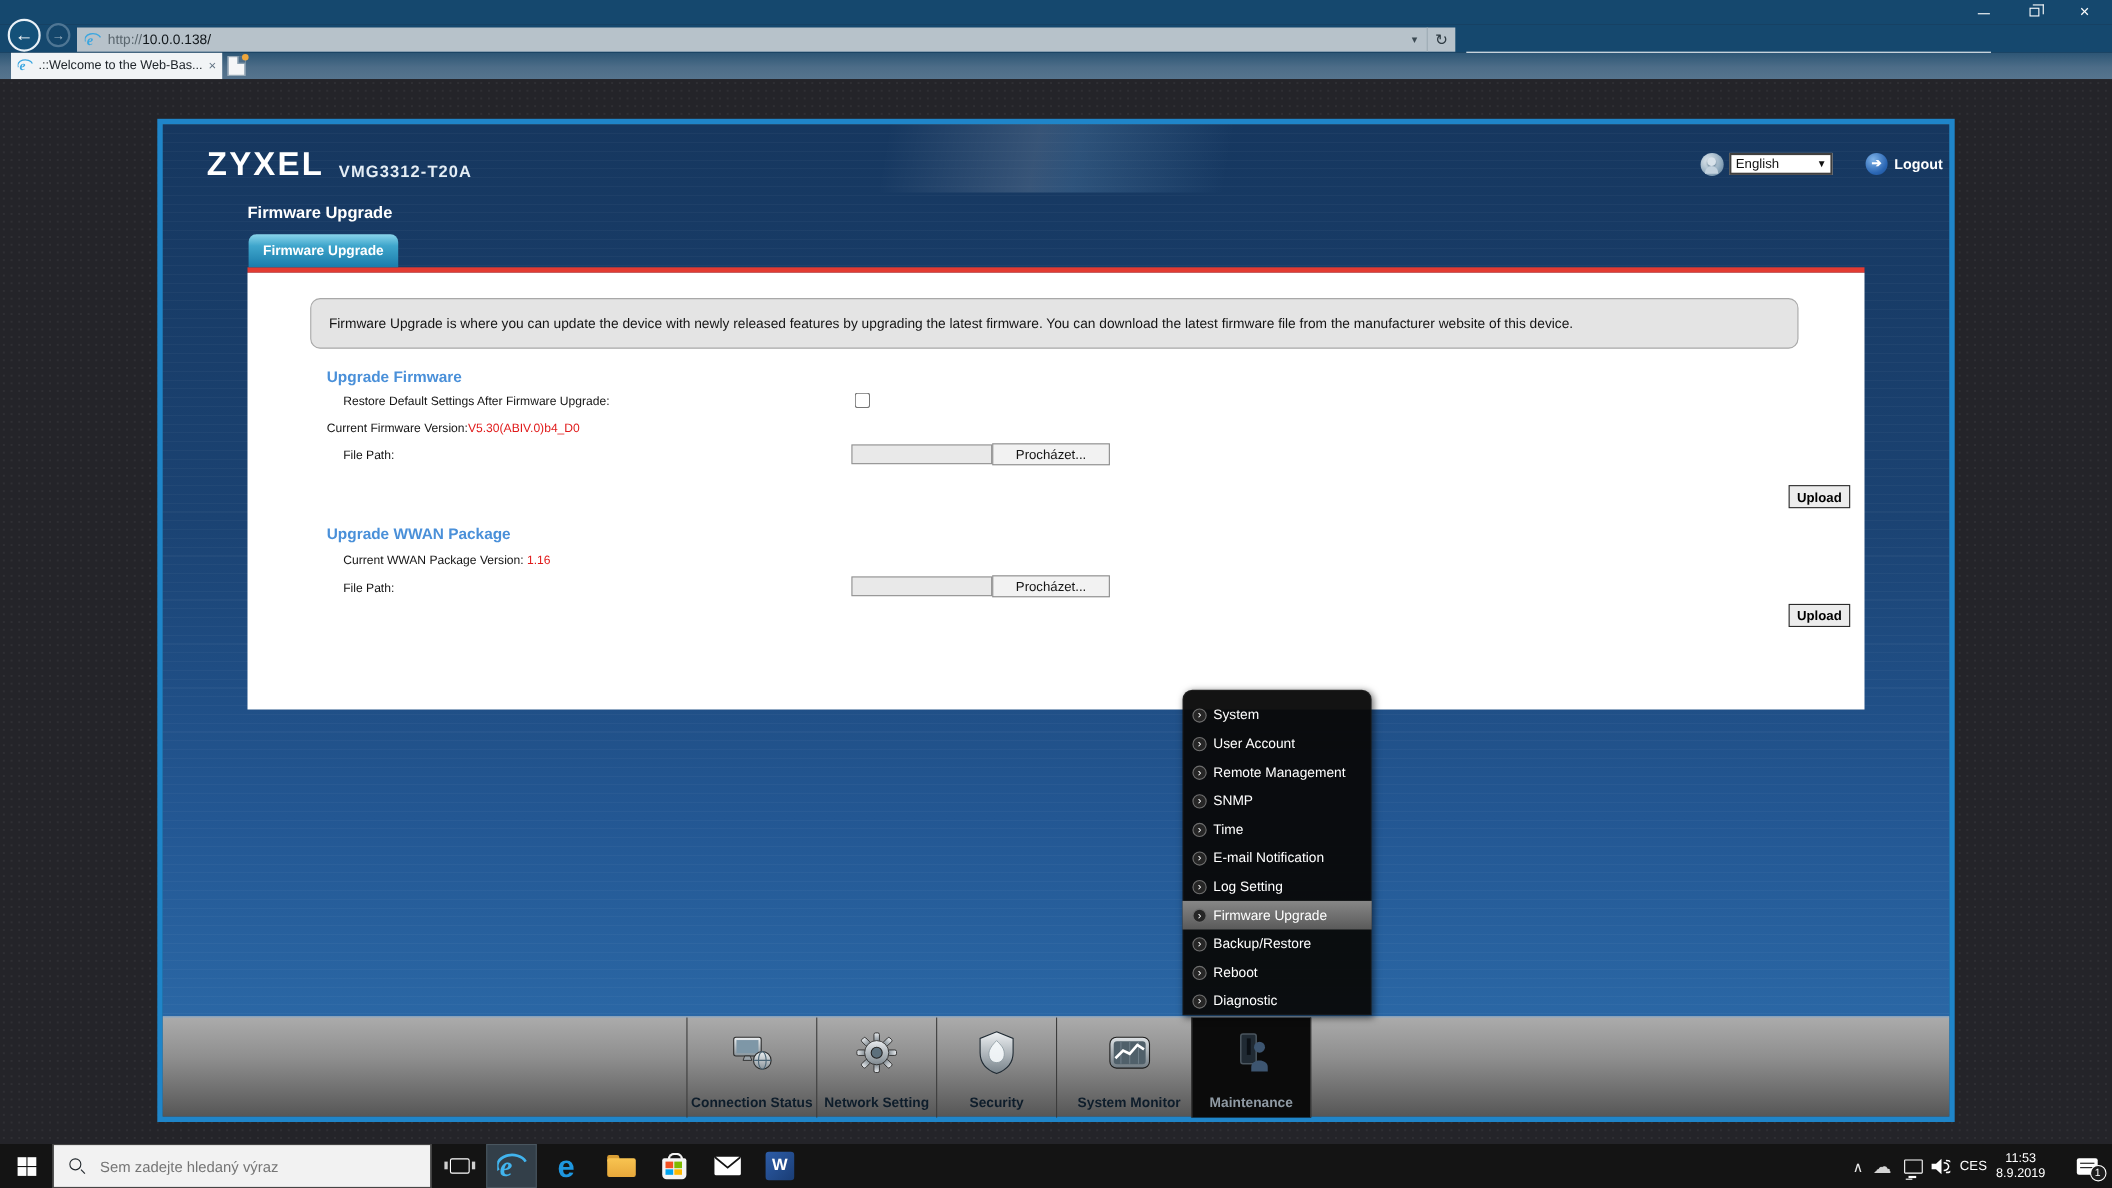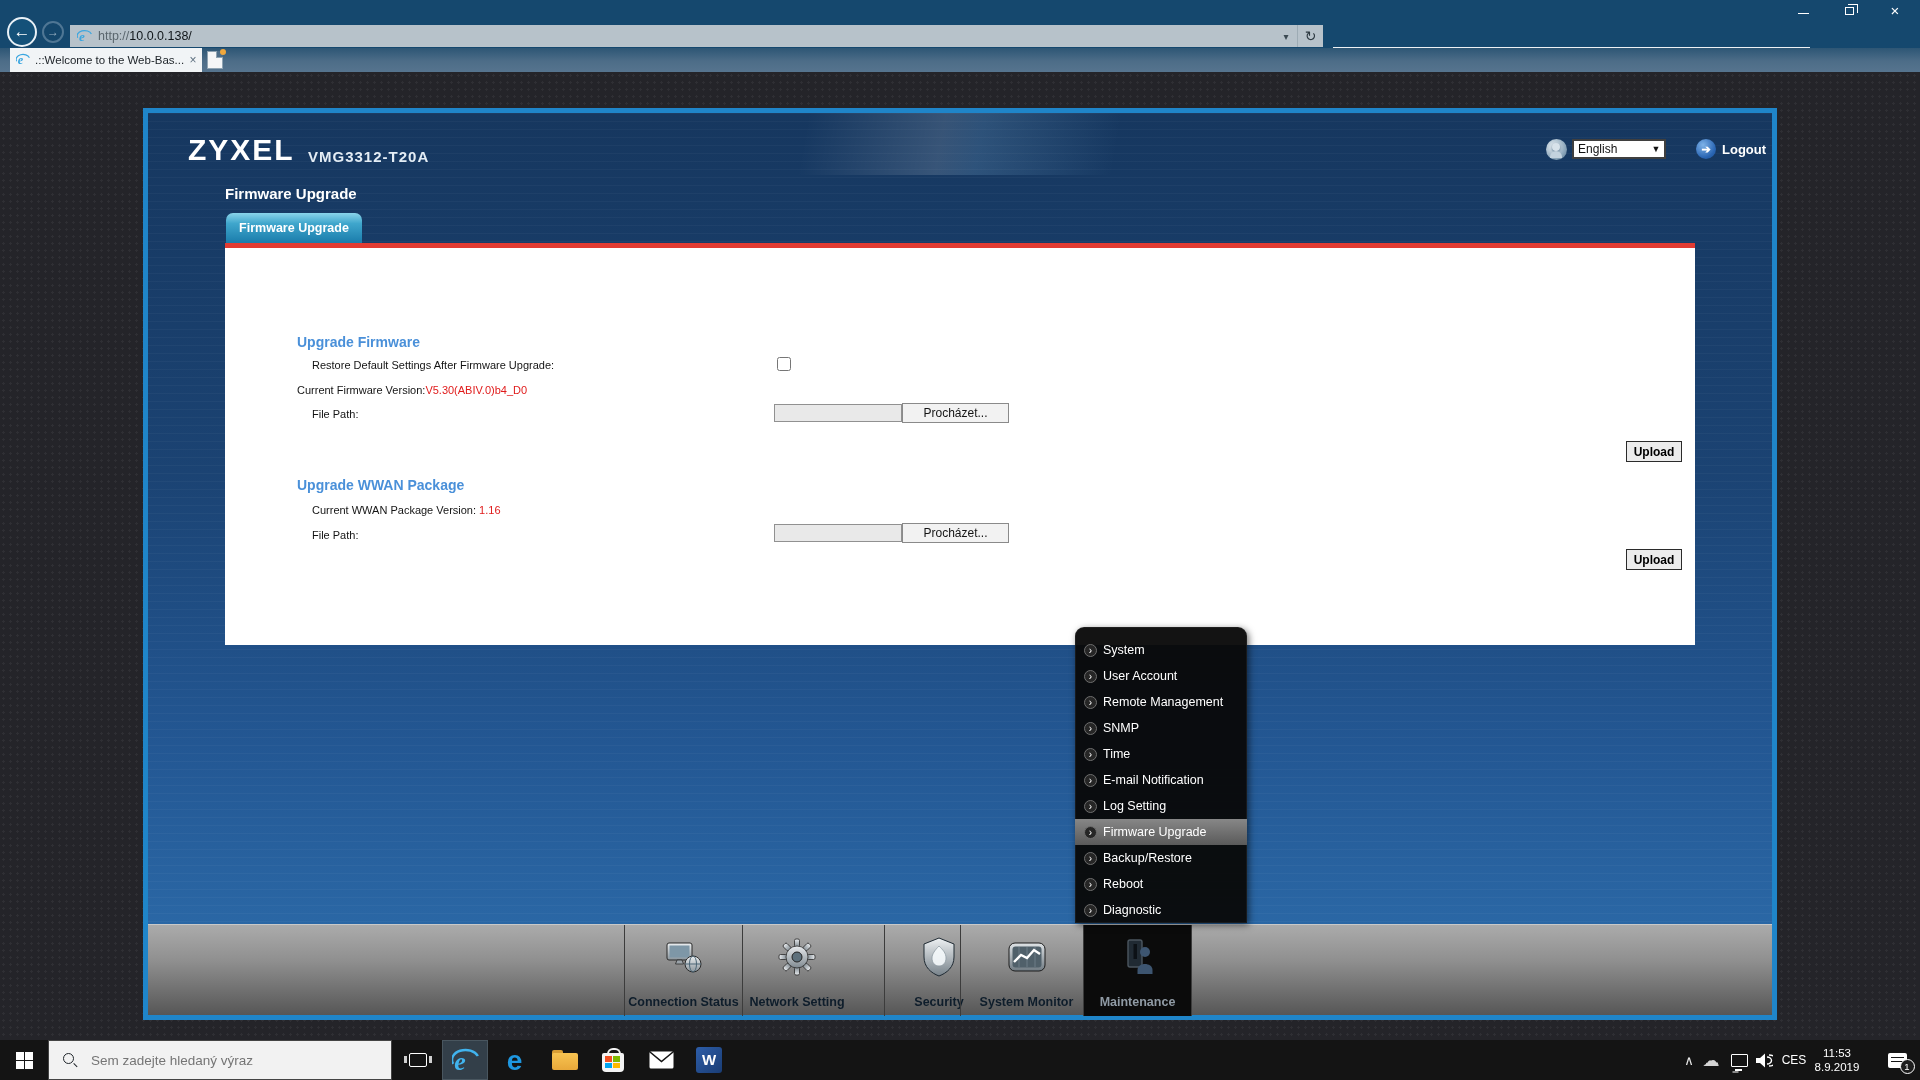--- a/index.html
+++ b/index.html
@@ -220,20 +220,21 @@
       <span class="car">▼</span>
     </div>
     <div class="logout-ico">➔</div>
     <div class="logout-lbl">Logout</div>
 
     <div class="page-title">Firmware Upgrade</div>
     <div class="r-tab">Firmware Upgrade</div>
     <div class="redline"></div>
 
     <div class="panel">
+      <div class="note">Firmware Upgrade is where you can update the device with newly released features by upgrading the latest firmware. You can download the latest firmware file from the manufacturer website of this device.</div>
 
       <div class="sec-h" style="left:72px; top:86px;">Upgrade Firmware</div>
       <div class="f-label" style="left:87px; top:111px;">Restore Default Settings After Firmware Upgrade:</div>
       <input type="checkbox" class="chk" style="">
       <div class="f-label" style="left:72px; top:136px;"><span>Current Firmware Version:</span><span class="red-val">V5.30(ABIV.0)b4_D0</span></div>
       <div class="f-label" style="left:87px; top:160px;">File Path:</div>
       <input type="text" class="fp-input" style="top: 156px;">
       <button class="browse-btn" style="top:155px;">Procházet...</button>
       <button class="upload-btn" style="top:193px;">Upload</button>
 
@@ -330,21 +331,21 @@
               <rect x="16.5" y="1" width="5" height="8" rx="1.5" transform="rotate(225 19 19)"></rect>
               <rect x="16.5" y="1" width="5" height="8" rx="1.5" transform="rotate(270 19 19)"></rect>
               <rect x="16.5" y="1" width="5" height="8" rx="1.5" transform="rotate(315 19 19)"></rect>
               <circle cx="19" cy="19" r="11"></circle>
             </g>
             <circle cx="19" cy="19" r="5" fill="#5d707c" stroke="#222"></circle>
           </svg>
         </span>
         <span class="lbl">Network Setting</span>
       </div>
-      <div class="nav-item" style="left:736px; width:109px;">
+      <div class="nav-item" style="left:703px; width:109px;">
         <span class="ic">
           <svg width="34" height="40" viewBox="0 0 34 40">
             <defs>
                 <linearGradient id="g3" x1="0" y1="0" x2="0" y2="1">
                   <stop offset="0" stop-color="#eef1f3"></stop>
                   <stop offset="1" stop-color="#77828a"></stop>
                 </linearGradient>
               </defs>
             <path d="M17 1 L32 7 V20 C32 30 25 36 17 39 C9 36 2 30 2 20 V7 Z" fill="url(#g3)" stroke="#1f2a33"></path>
             <path d="M17 9 C21 13 24 16 24 21 C24 26 21 29 17 29 C13 29 10 26 10 21 C10 17 13 13 17 9 Z" fill="#f6fafc" opacity="0.9" stroke="#8b989f" stroke-width="0.8"></path>

